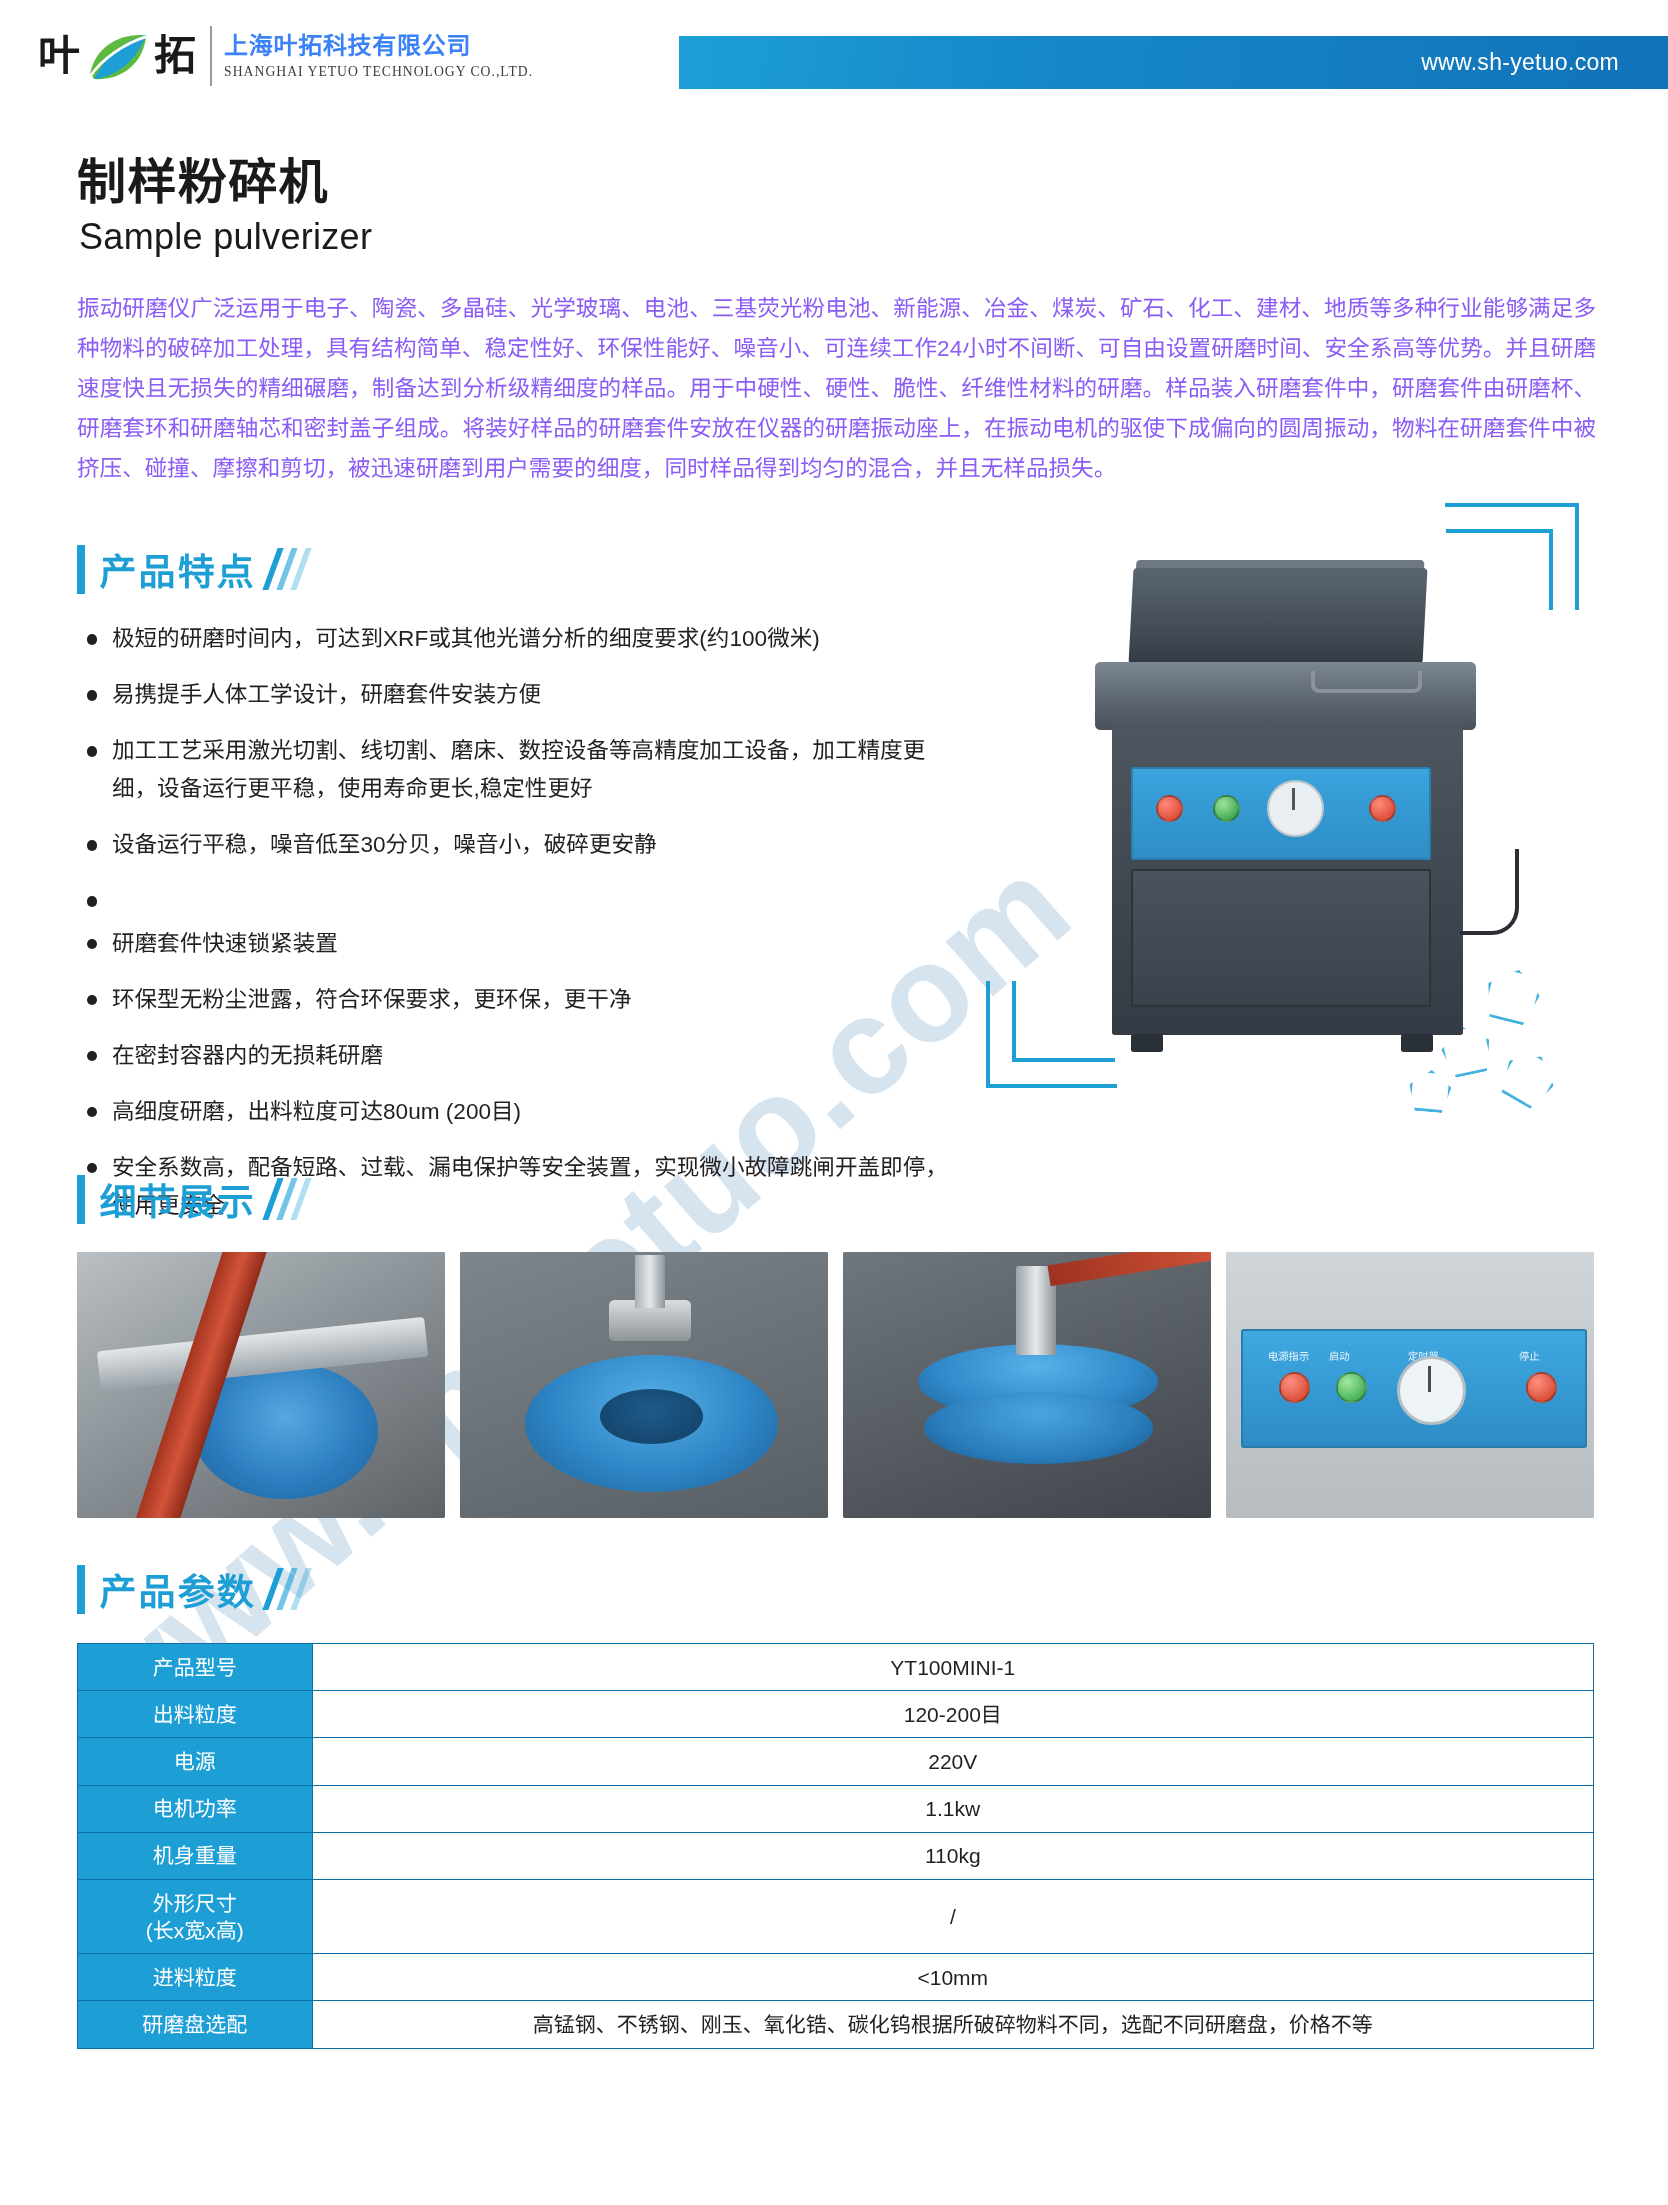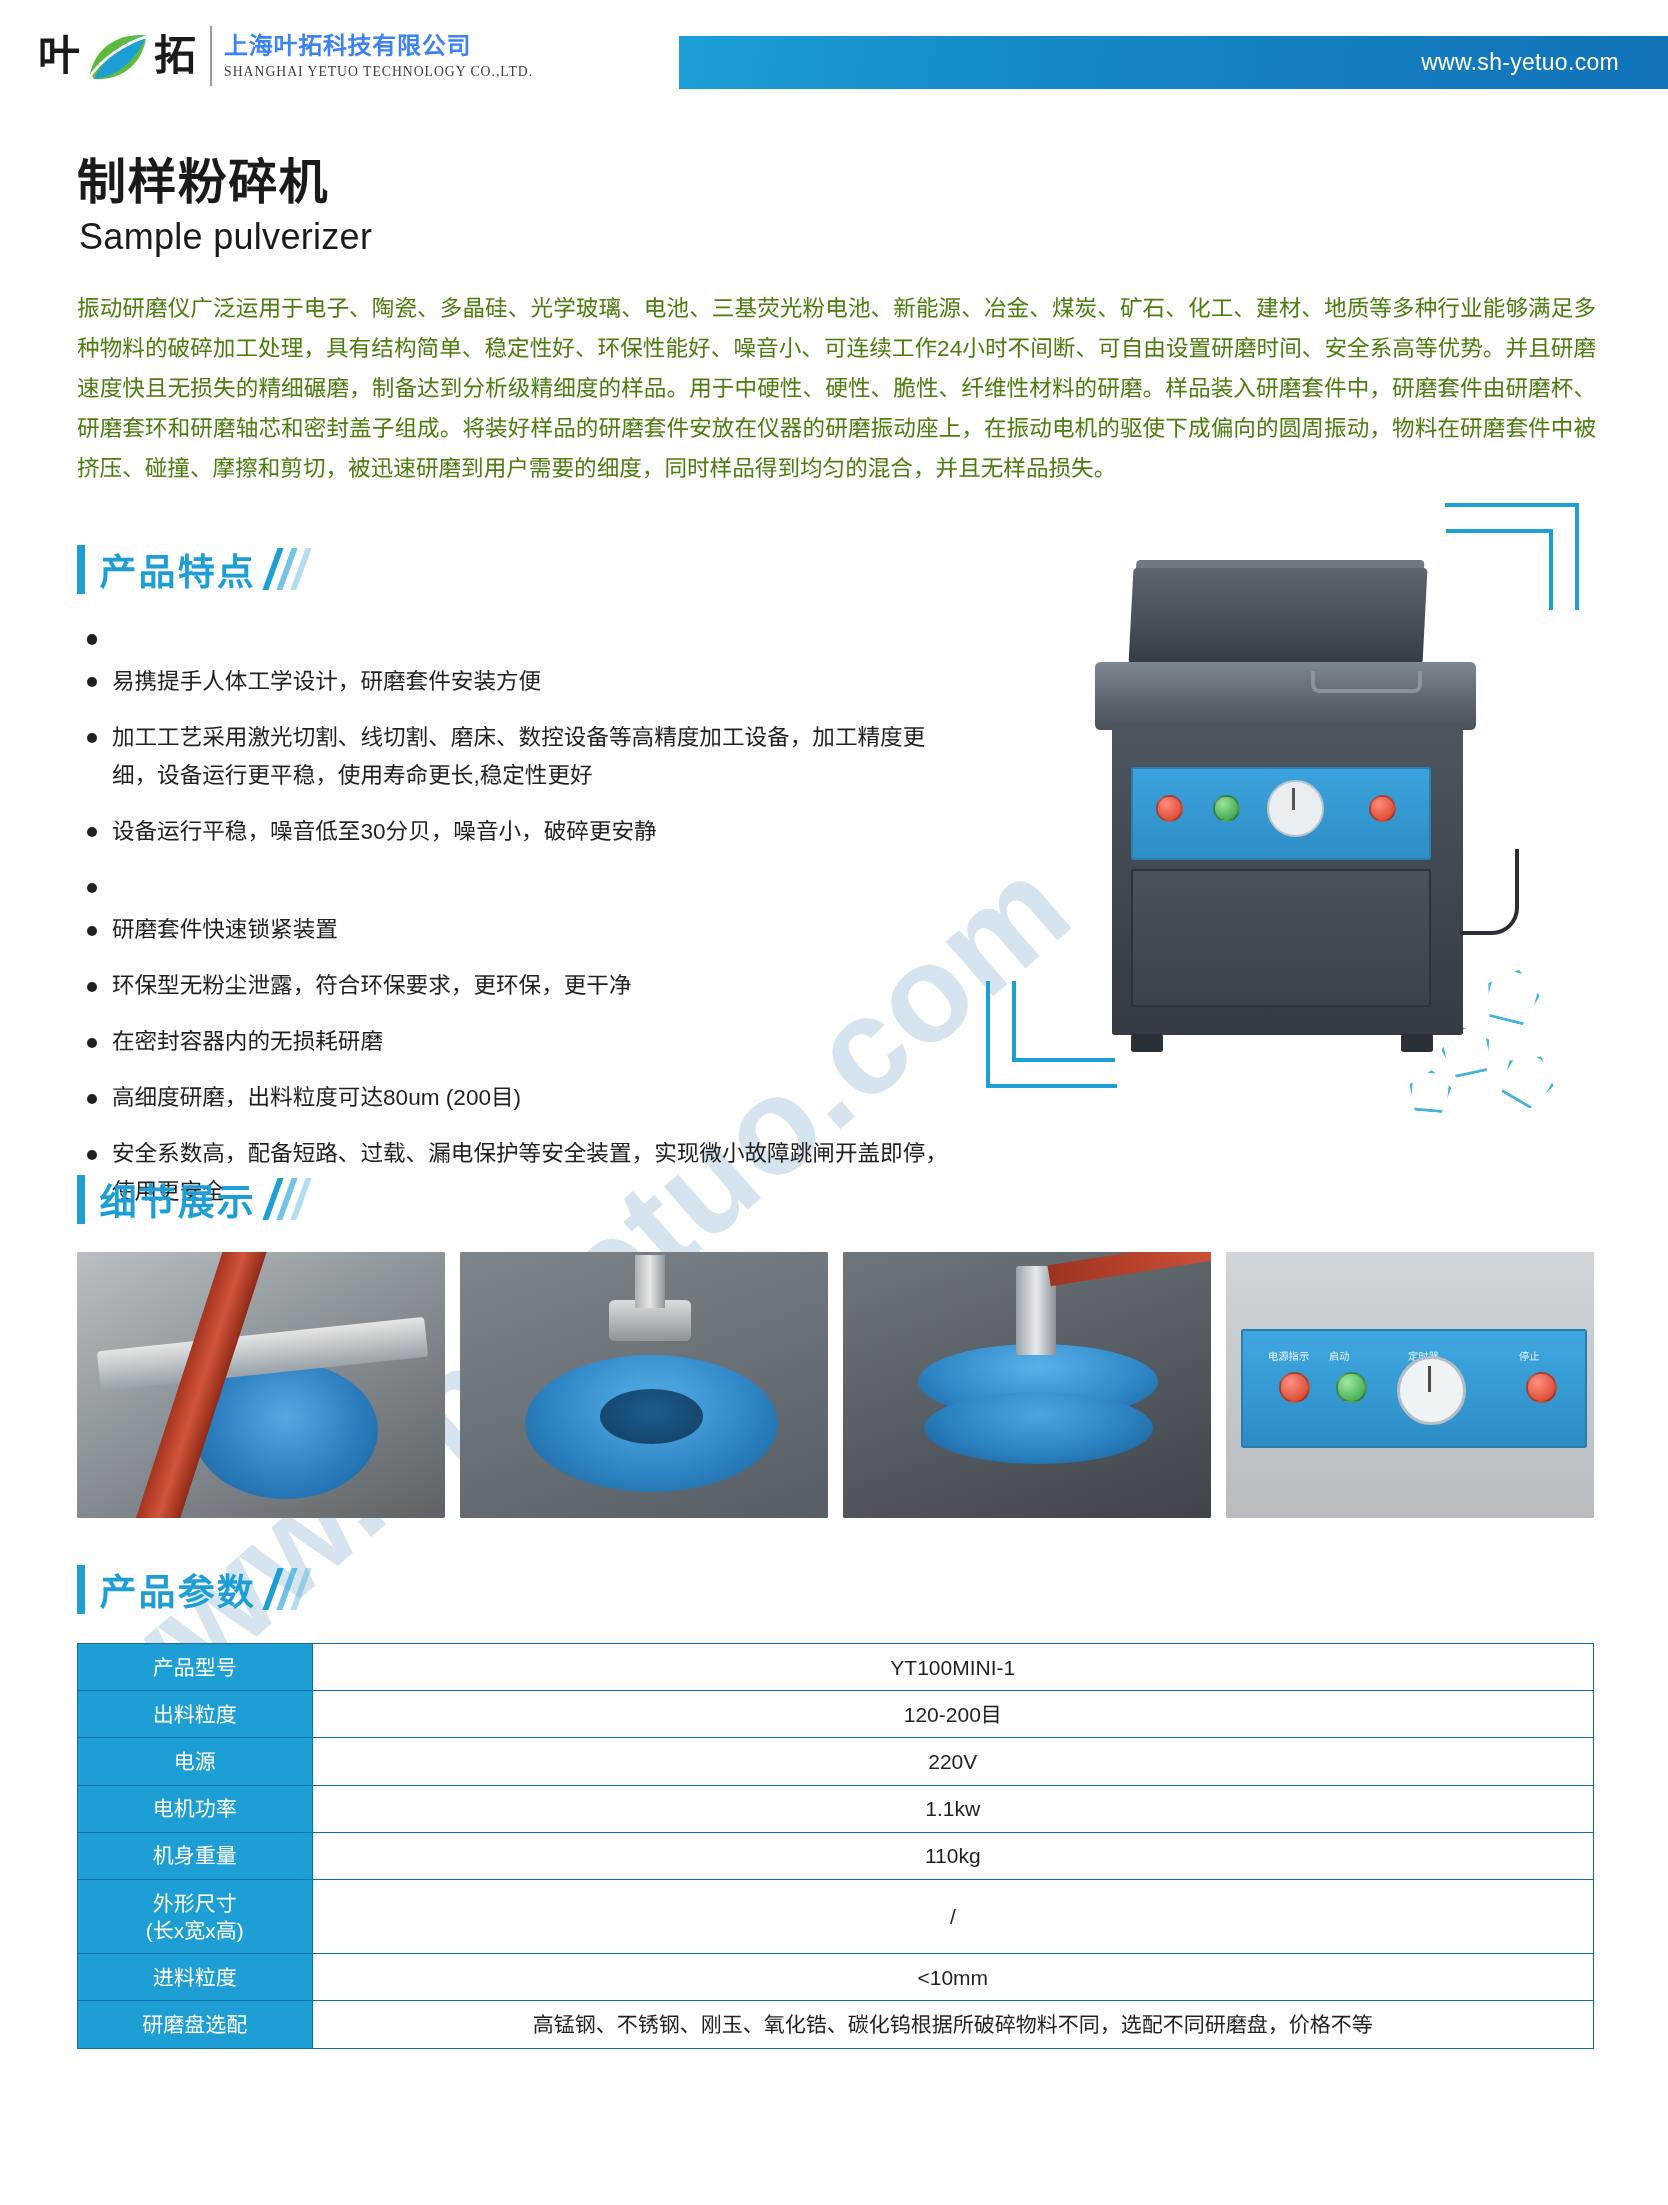--- a/index.html
+++ b/index.html
@@ -137,21 +137,21 @@
     z-index: 10;
   }
 
   
   .intro {
     position: absolute;
     left: 77px; top: 289px;
     width: 1519px;
     font-size: 22.6px;
     line-height: 40px;
-    color: #4d7c0f;
+    color: #8b5cf6;
     text-align: justify;
     z-index: 10;
   }
 
   
   .sec-head {
     position: absolute;
     z-index: 10;
     display: flex;
     align-items: flex-end;
@@ -465,20 +465,21 @@
   <div class="sec-slashes">
       <i class="s1"></i>
       <i class="s2"></i>
       <i class="s3"></i>
     </div>
 </div>
 
 <div class="features">
   <div class="feat">
     <span class="dot"></span>
+    <span class="txt">极短的研磨时间内，可达到XRF或其他光谱分析的细度要求(约100微米)</span>
   </div>
   <div class="feat">
     <span class="dot"></span>
     <span class="txt">易携提手人体工学设计，研磨套件安装方便</span>
   </div>
   <div class="feat">
     <span class="dot"></span>
     <span class="txt">加工工艺采用激光切割、线切割、磨床、数控设备等高精度加工设备，加工精度更细，设备运行更平稳，使用寿命更长,稳定性更好</span>
   </div>
   <div class="feat">

